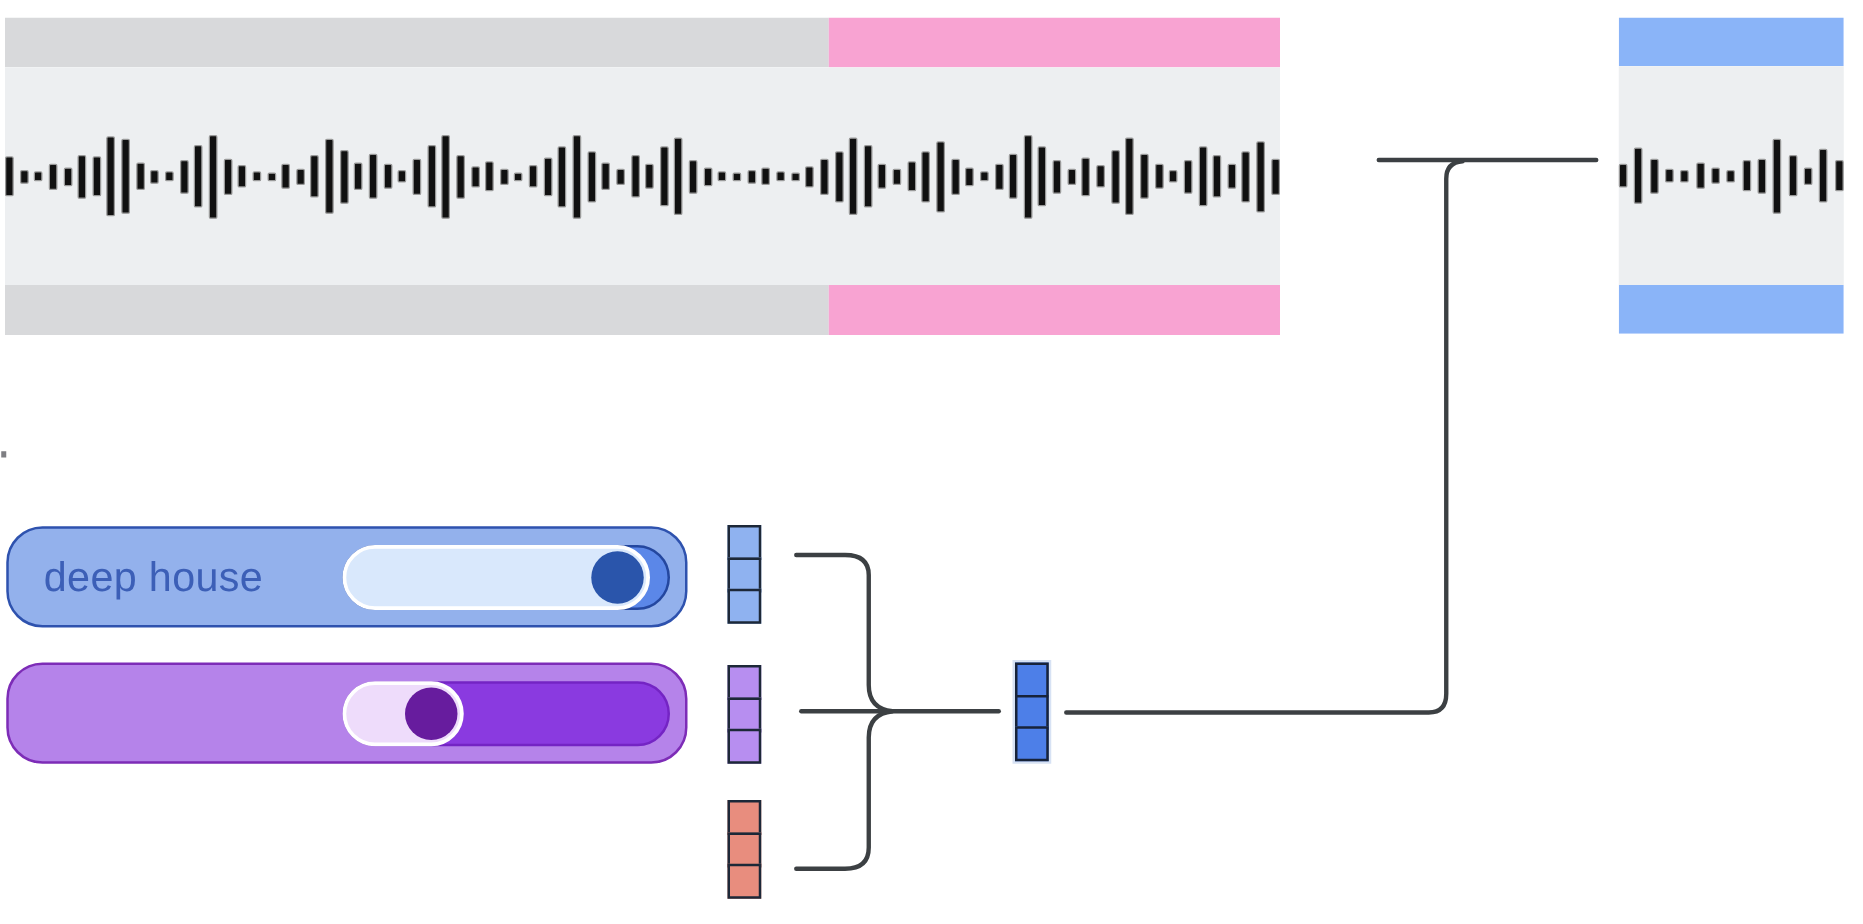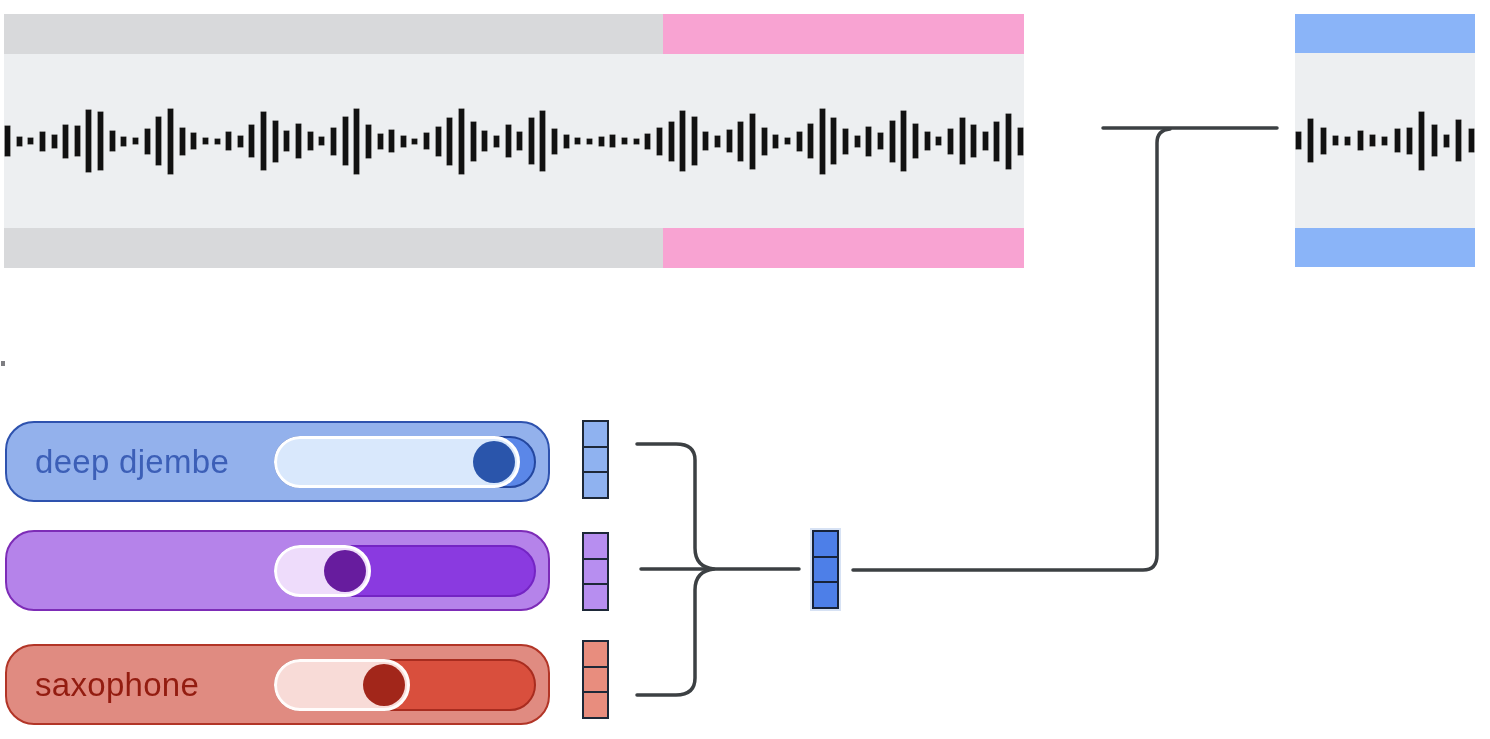--- a/index.html
+++ b/index.html
@@ -184,44 +184,36 @@
   </div>
 
   <svg class="connector-svg" id="connectors" width="1490" height="739" viewBox="0 0 1490 739">
     <path class="cline" d="M 1103 128 H 1277" fill="none" stroke-width="3.5" stroke-linecap="round" stroke="#3c4043"></path>
     <path class="cline" d="M 853 570 H 1143 Q 1157 570 1157 555 V 143 Q 1157 130 1170 129" fill="none" stroke-width="3.5" stroke-linecap="round" stroke-linejoin="round" stroke="#3c4043"></path>
     <path class="cline" d="M 637 444 H 676 Q 695 444 695 460 V 548 Q 695 567 714 569 Q 695 571 695 590 V 678 Q 695 695 676 695 H 637" fill="none" stroke-width="3.5" stroke-linecap="round" stroke-linejoin="round" stroke="#3c4043"></path>
     <path class="cline" d="M 641 569 H 799" fill="none" stroke-width="3.5" stroke-linecap="round" stroke="#3c4043"></path>
   </svg>
 
   <div class="slider-pill" style="top: 421px; background: rgb(147, 177, 236); border-color: rgb(46, 82, 174);">
-    <span class="pill-label" style="color: rgb(60, 95, 183);">deep djembe</span>
+    <span class="pill-label" style="color: rgb(60, 95, 183);">deep house</span>
     <div class="track">
       <div class="track-bg" style="background: rgb(91, 135, 232); border-color: rgb(36, 71, 159);"></div>
       <div class="track-light" style="width: 246px; background: rgb(217, 232, 252); border-color: rgb(255, 255, 255);"></div>
       <div class="knob" style="left: 199px; background: rgb(42, 85, 171);"></div>
     </div>
   </div>
 
   <div class="slider-pill" style="top: 530px; background: rgb(181, 131, 234); border-color: rgb(125, 44, 183);">
     <div class="track">
       <div class="track-bg" style="background: rgb(138, 58, 224); border-color: rgb(116, 36, 196);"></div>
       <div class="track-light" style="width: 97px; background: rgb(238, 220, 251); border-color: rgb(255, 255, 255);"></div>
       <div class="knob" style="left: 50px; background: rgb(103, 28, 158);"></div>
     </div>
   </div>
 
-  <div class="slider-pill" style="top: 644px; background: rgb(224, 139, 129); border-color: rgb(178, 53, 39);">
-    <span class="pill-label" style="color: rgb(147, 28, 16);">saxophone</span>
-    <div class="track">
-      <div class="track-bg" style="background: rgb(217, 79, 61); border-color: rgb(168, 44, 31);"></div>
-      <div class="track-light" style="width: 136px; background: rgb(248, 219, 215); border-color: rgb(255, 252, 251);"></div>
-      <div class="knob" style="left: 89px; background: rgb(162, 38, 26);"></div>
-    </div>
-  </div>
 
   <div class="token-stack" style="left:582px; top:420px;">
       <div class="token" style="background: rgb(143, 178, 240); border-color: rgb(29, 40, 56);"></div>
       <div class="token" style="background: rgb(143, 178, 240); border-color: rgb(29, 40, 56);"></div>
       <div class="token" style="background: rgb(143, 178, 240); border-color: rgb(29, 40, 56);"></div>
     </div>
   <div class="token-stack" style="left:582px; top:532px;">
       <div class="token" style="background: rgb(183, 142, 240); border-color: rgb(29, 40, 56);"></div>
       <div class="token" style="background: rgb(183, 142, 240); border-color: rgb(29, 40, 56);"></div>
       <div class="token" style="background: rgb(183, 142, 240); border-color: rgb(29, 40, 56);"></div>

